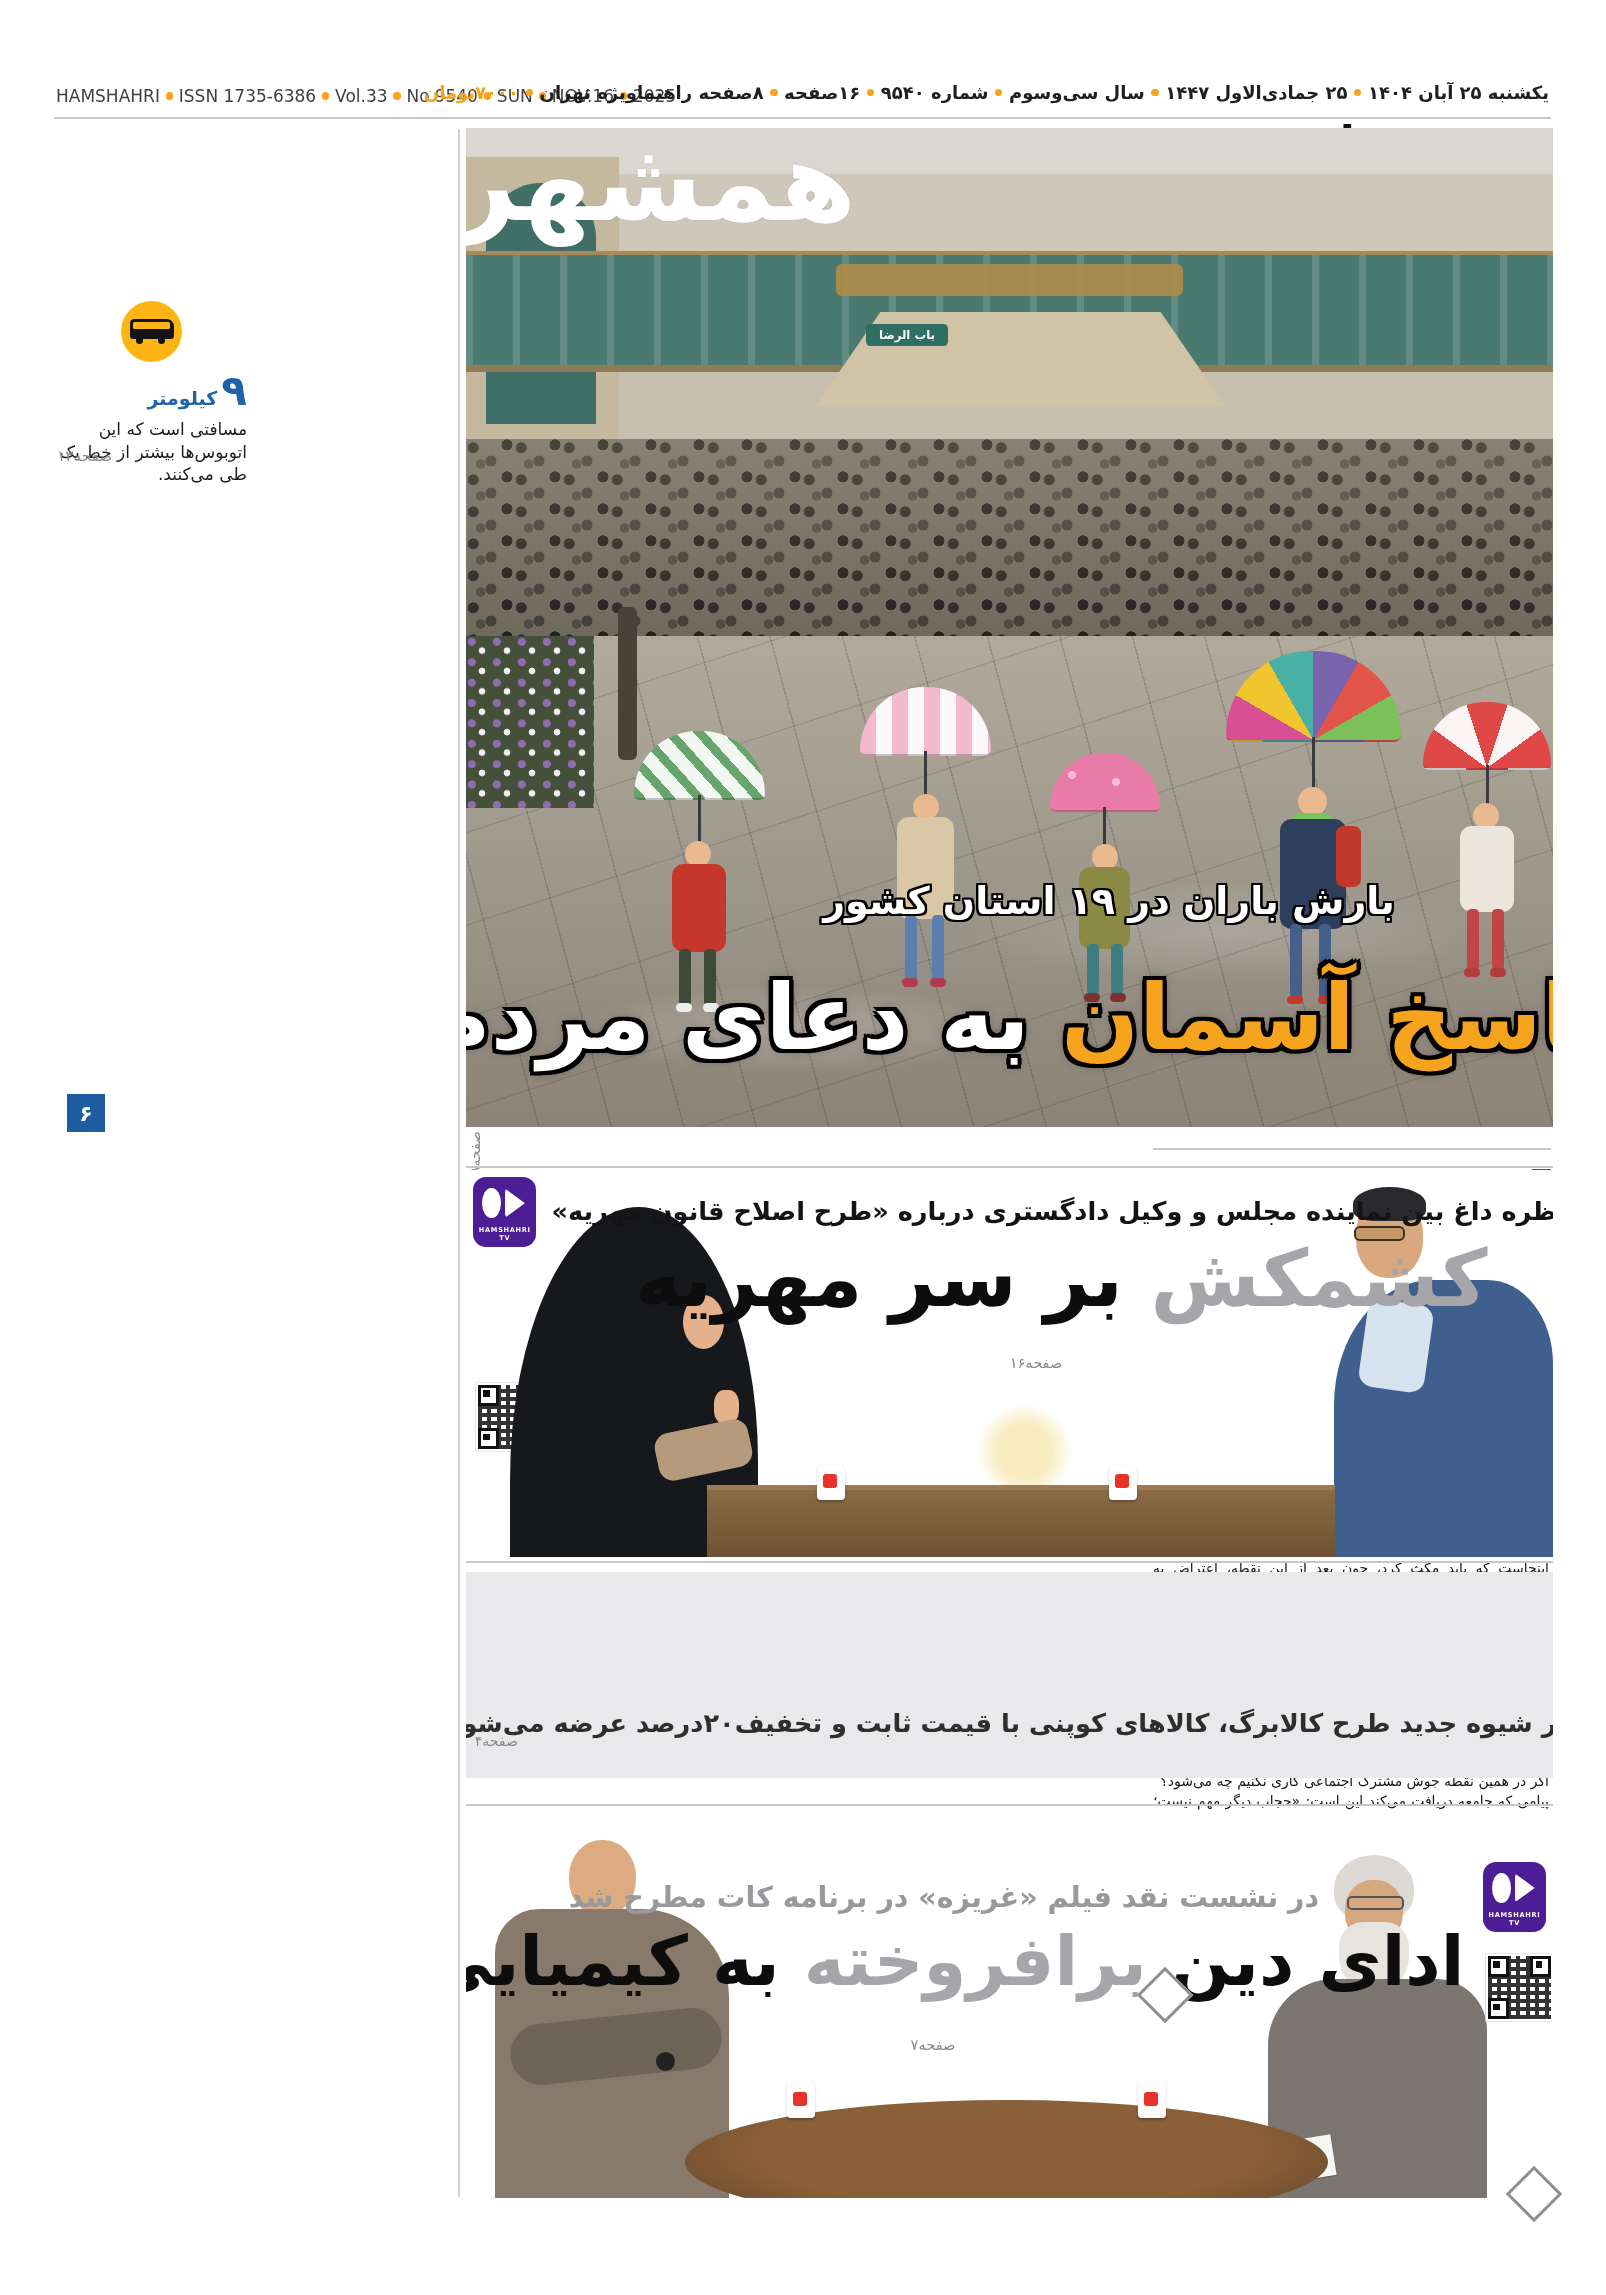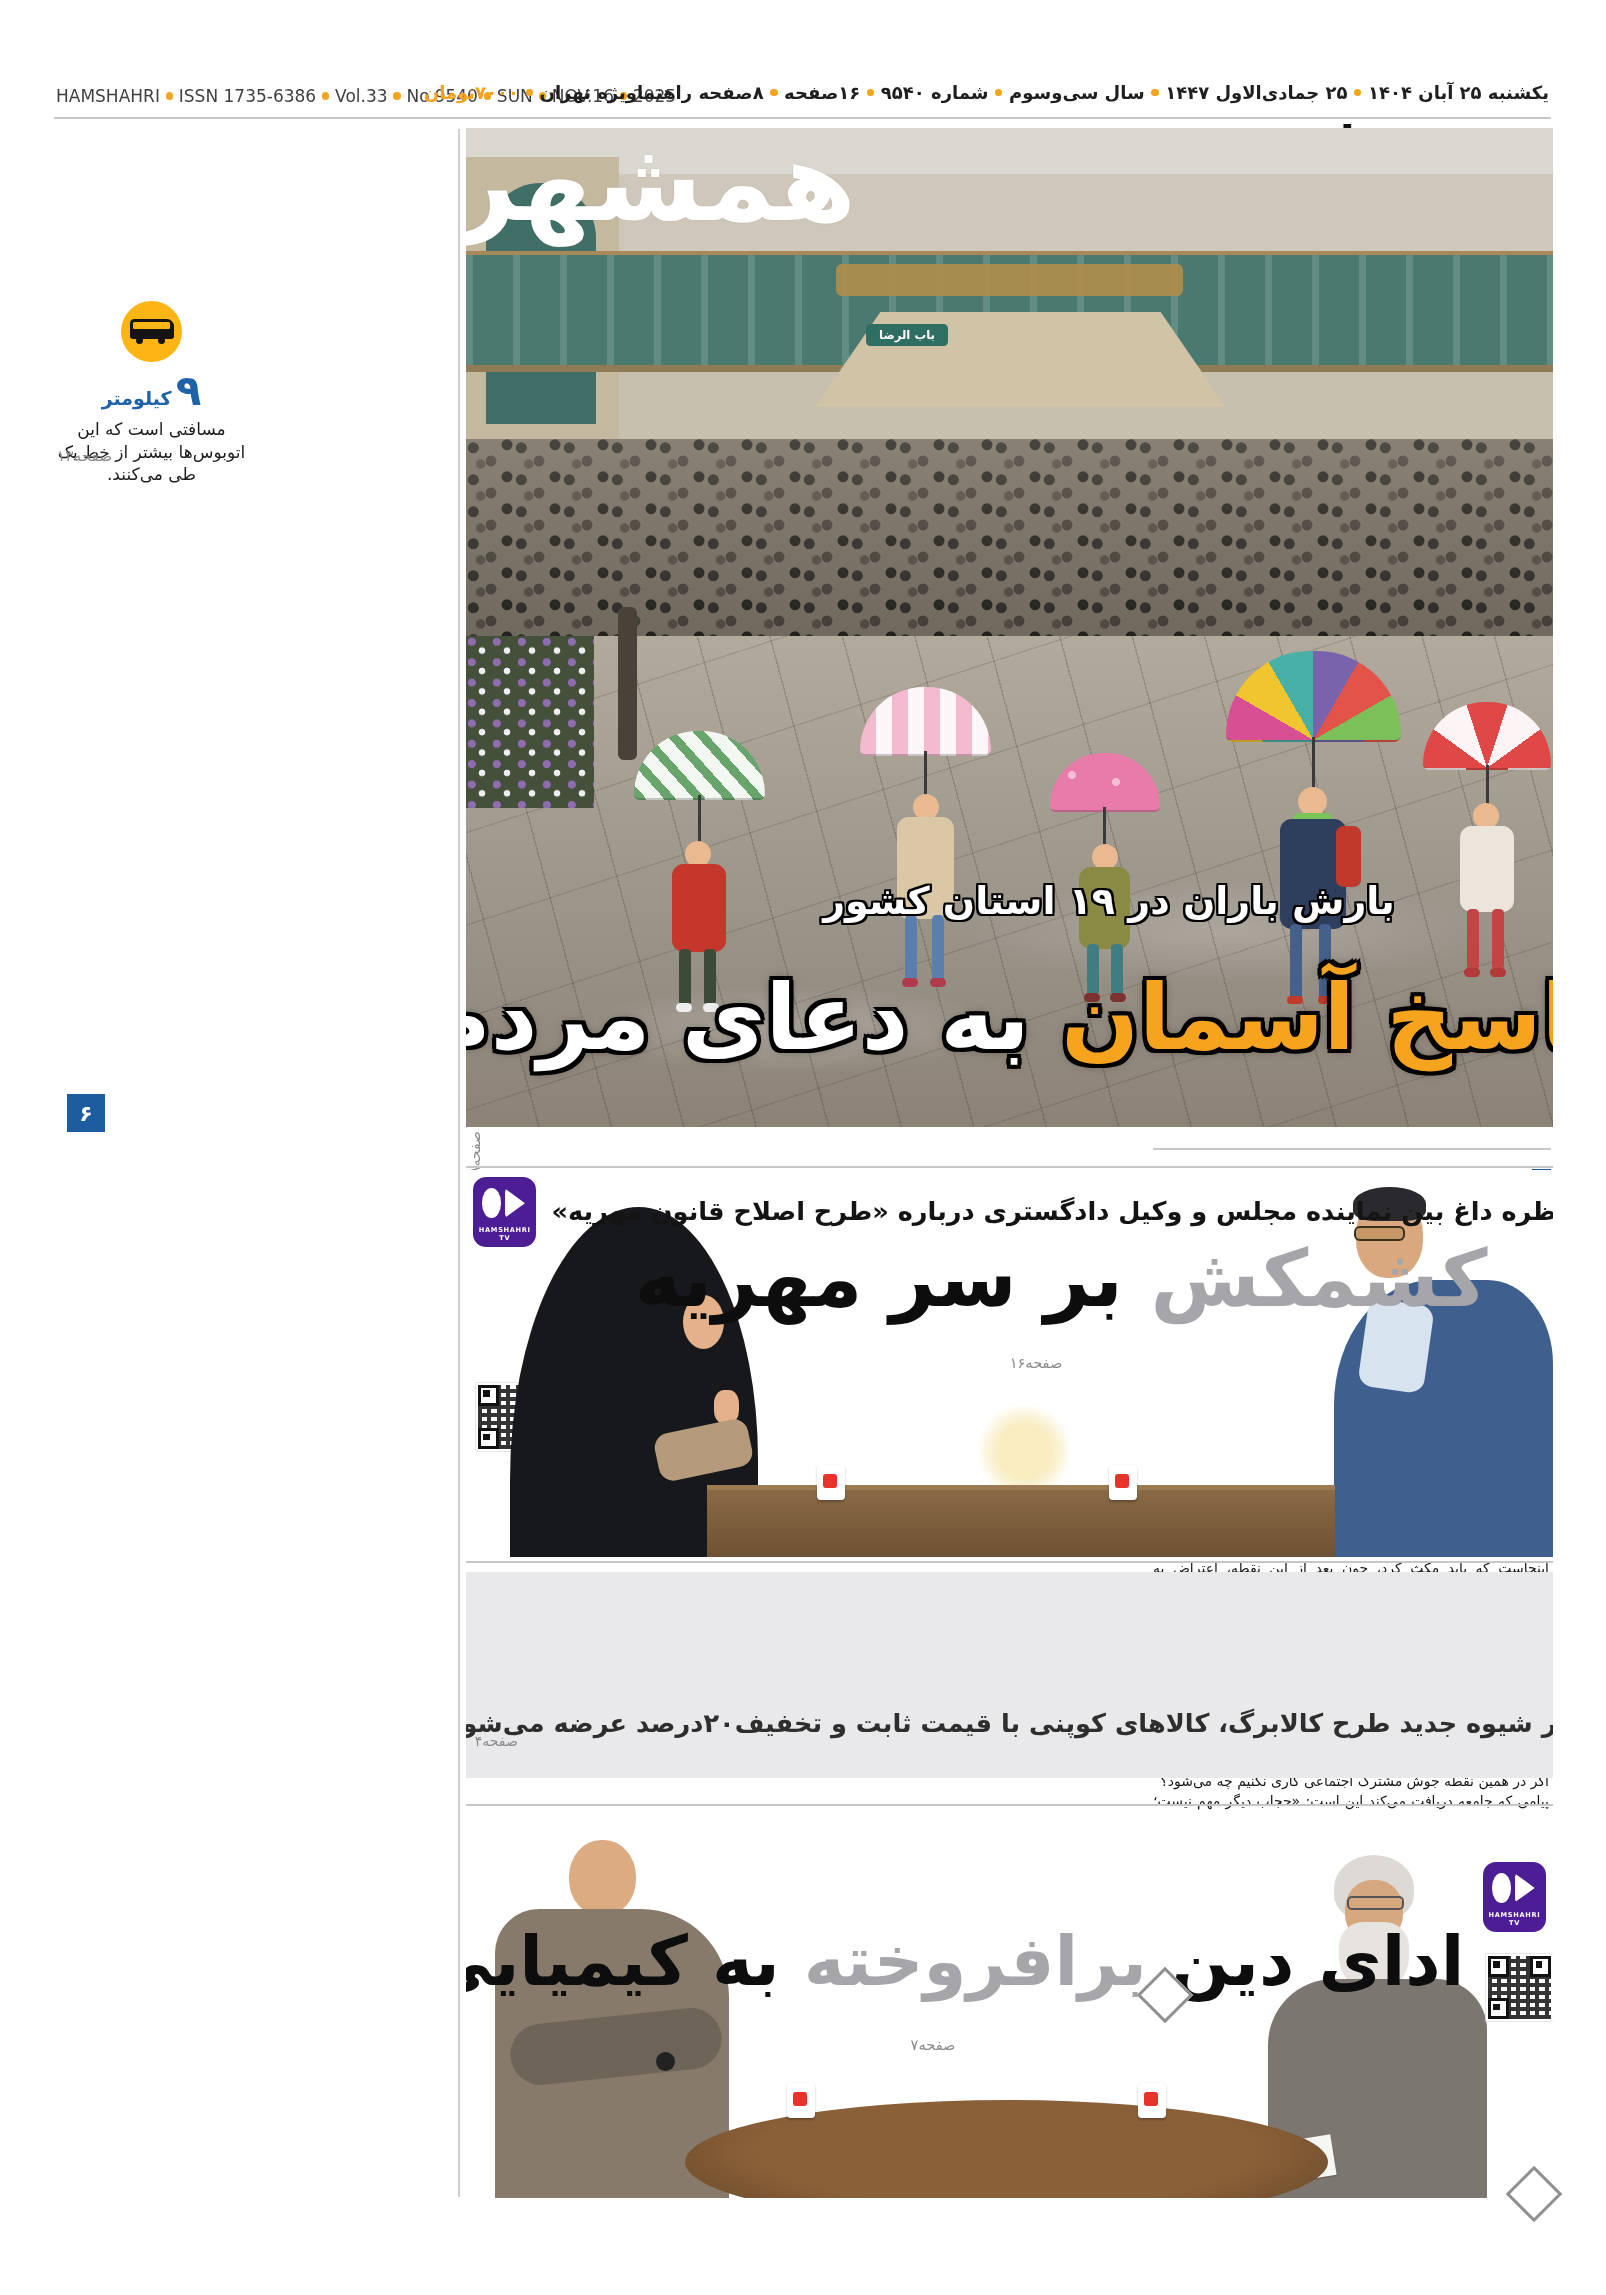--- a/index.html
+++ b/index.html
@@ -17,21 +17,21 @@
   .fa-orange{color:#f6a41d;}
 
   
   .vdivider{position:absolute;left:459px;top:129px;width:1.5px;height:2068px;background:#cfcfcf;}
 
   
   .t-headline{position:absolute;right:55px;top:110px;width:398px;text-align:center;
               font-size:44px;font-weight:bold;line-height:64px;color:#111;}
   .t-sub{position:absolute;right:66px;top:242px;width:376px;text-align:center;
          font-size:20.4px;line-height:29px;color:#2b2b2b;}
-  .stat{position:absolute;top:301px;width:191px;text-align:center;}
+  .stat{position:absolute;top:301px;width:191px;}
   .stat-hours{right:60px;} .stat-km{left:57px;}
   .stat-circle{width:61px;height:61px;border-radius:50%;background:#fdb515;margin:0 auto;position:relative;}
   .bus-front{position:absolute;left:16px;top:14.6px;width:29px;height:29px;background:#141414;border-radius:5.8px;}
   .bus-front:before{content:"";position:absolute;left:3.7px;top:3.7px;width:22px;height:9.5px;background:#fdb515;border-radius:2.2px;}
   .bus-front:after{content:"";position:absolute;left:4.4px;bottom:3.7px;width:5.8px;height:5.8px;background:#fdb515;border-radius:1.5px;box-shadow:14.6px 0 0 #fdb515;}
   .bus-side{position:absolute;left:8.8px;top:17.5px;width:44px;height:20.4px;background:#141414;border-radius:4.4px 7.3px 2.9px 2.9px;}
   .bus-side:before{content:"";position:absolute;left:3.7px;top:3.7px;width:37px;height:6.6px;background:#fdb515;border-radius:1.5px;}
   .bus-side:after{content:"";position:absolute;left:5.8px;bottom:-5.1px;width:7.3px;height:7.3px;border-radius:50%;background:#141414;box-shadow:22px 0 0 #141414;}
   .stat-num-row{margin-top:4.4px;font-weight:bold;color:#1e62a8;}
   .stat-num{font-size:42px;} .stat-unit{font-size:19px;}
@@ -551,20 +551,21 @@
       <div class="cir"></div>
       <div class="ply"></div>
       <div class="cap">HAMSHAHRI TV</div>
     </div>
     <div class="qr" style="left:1020px;top:143px;width:63px;height:63px;">
       <div class="grid"></div>
       <div class="f f1"></div>
         <div class="f f2"></div>
         <div class="f f3"></div>
     </div>
+    <div class="kt-kicker">در نشست نقد فیلم «غریزه» در برنامه کات مطرح شد</div>
     <div class="kt-headline">
       <span class="hl-black">ادای دین </span>
       <span class="hl-gray">برافروخته</span>
       <span class="hl-black"> به کیمیایی</span>
     </div>
     <div class="pageref kt-pageref">صفحه۷</div>
   </div>
 
 </div>
 

